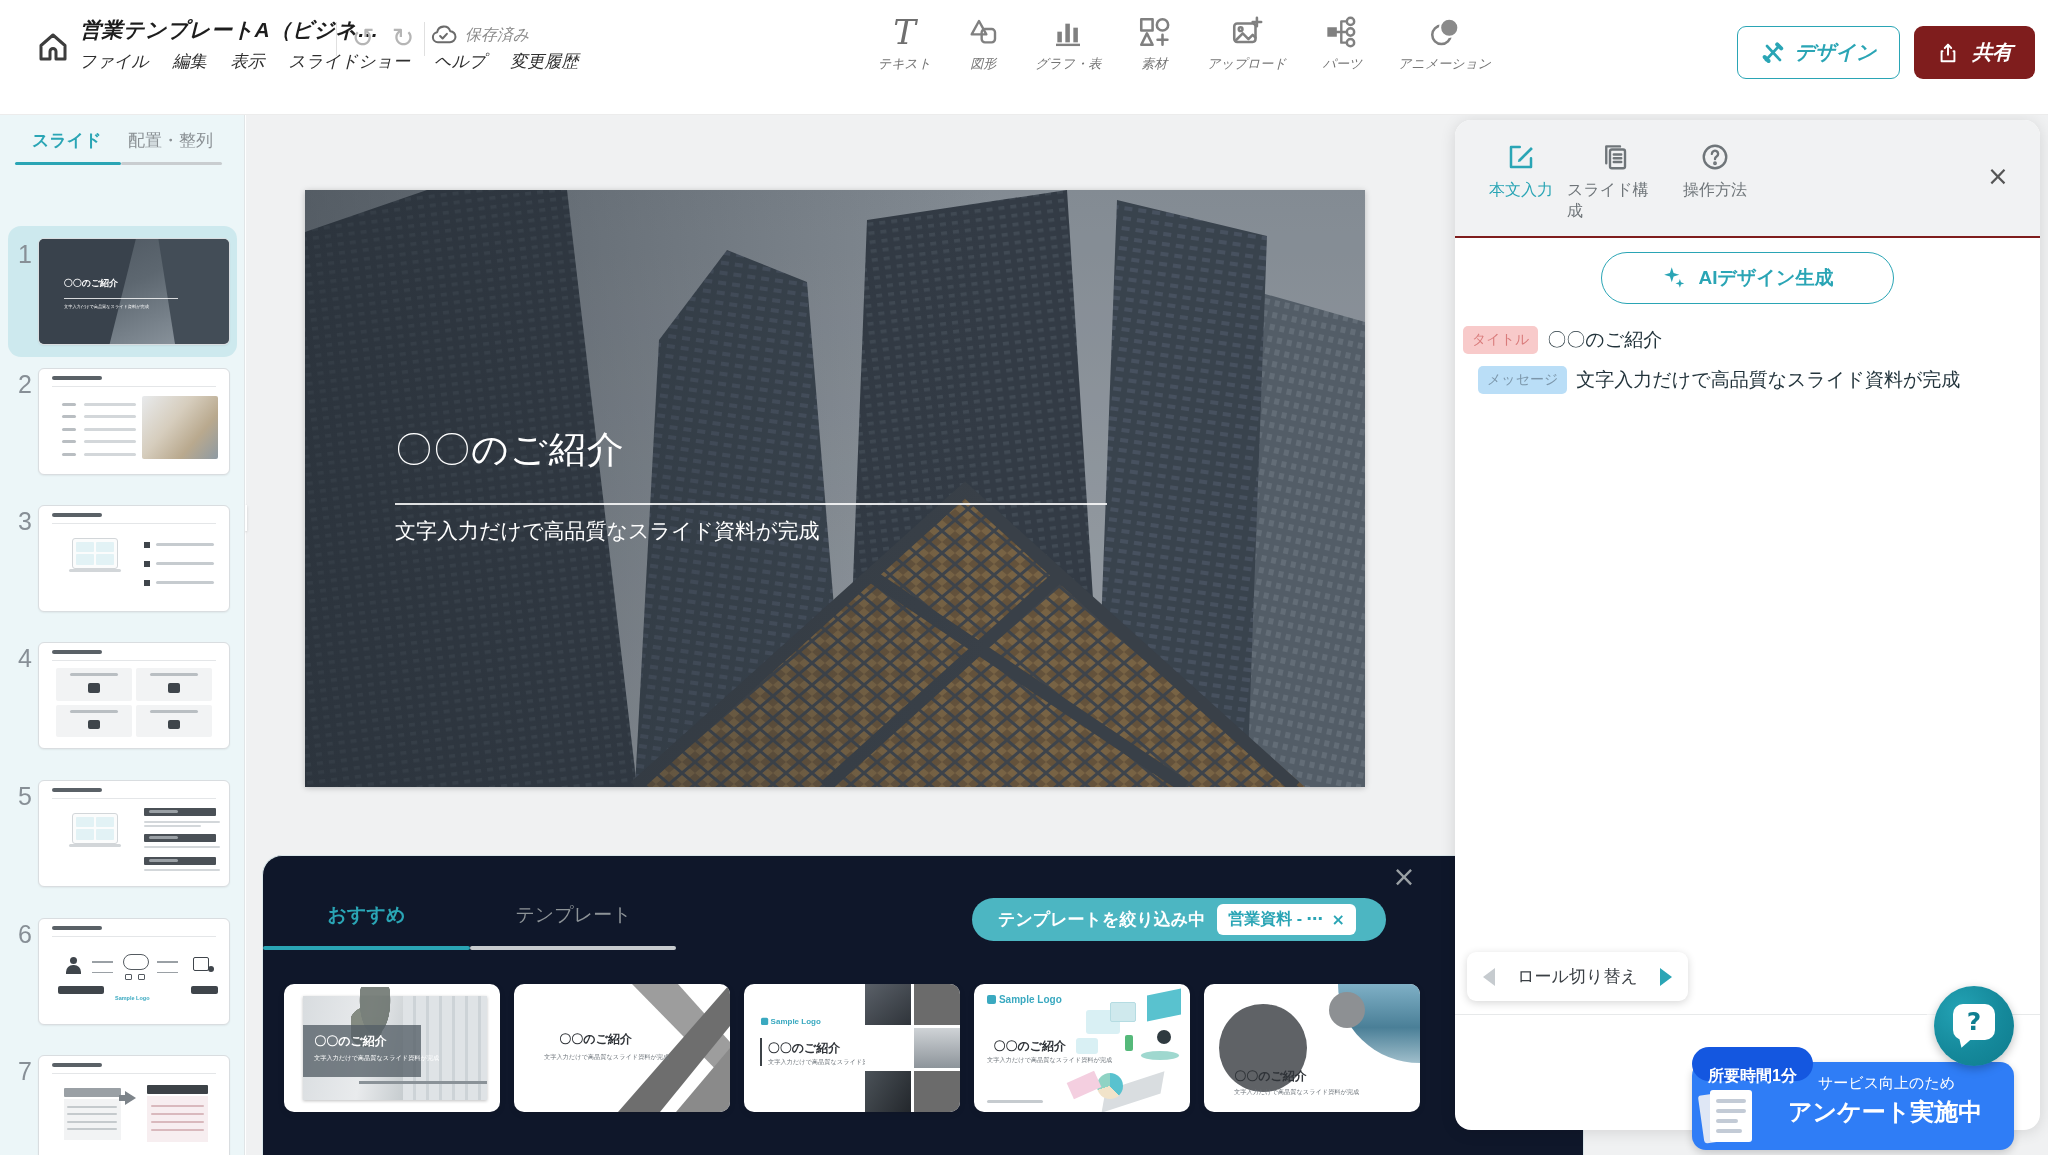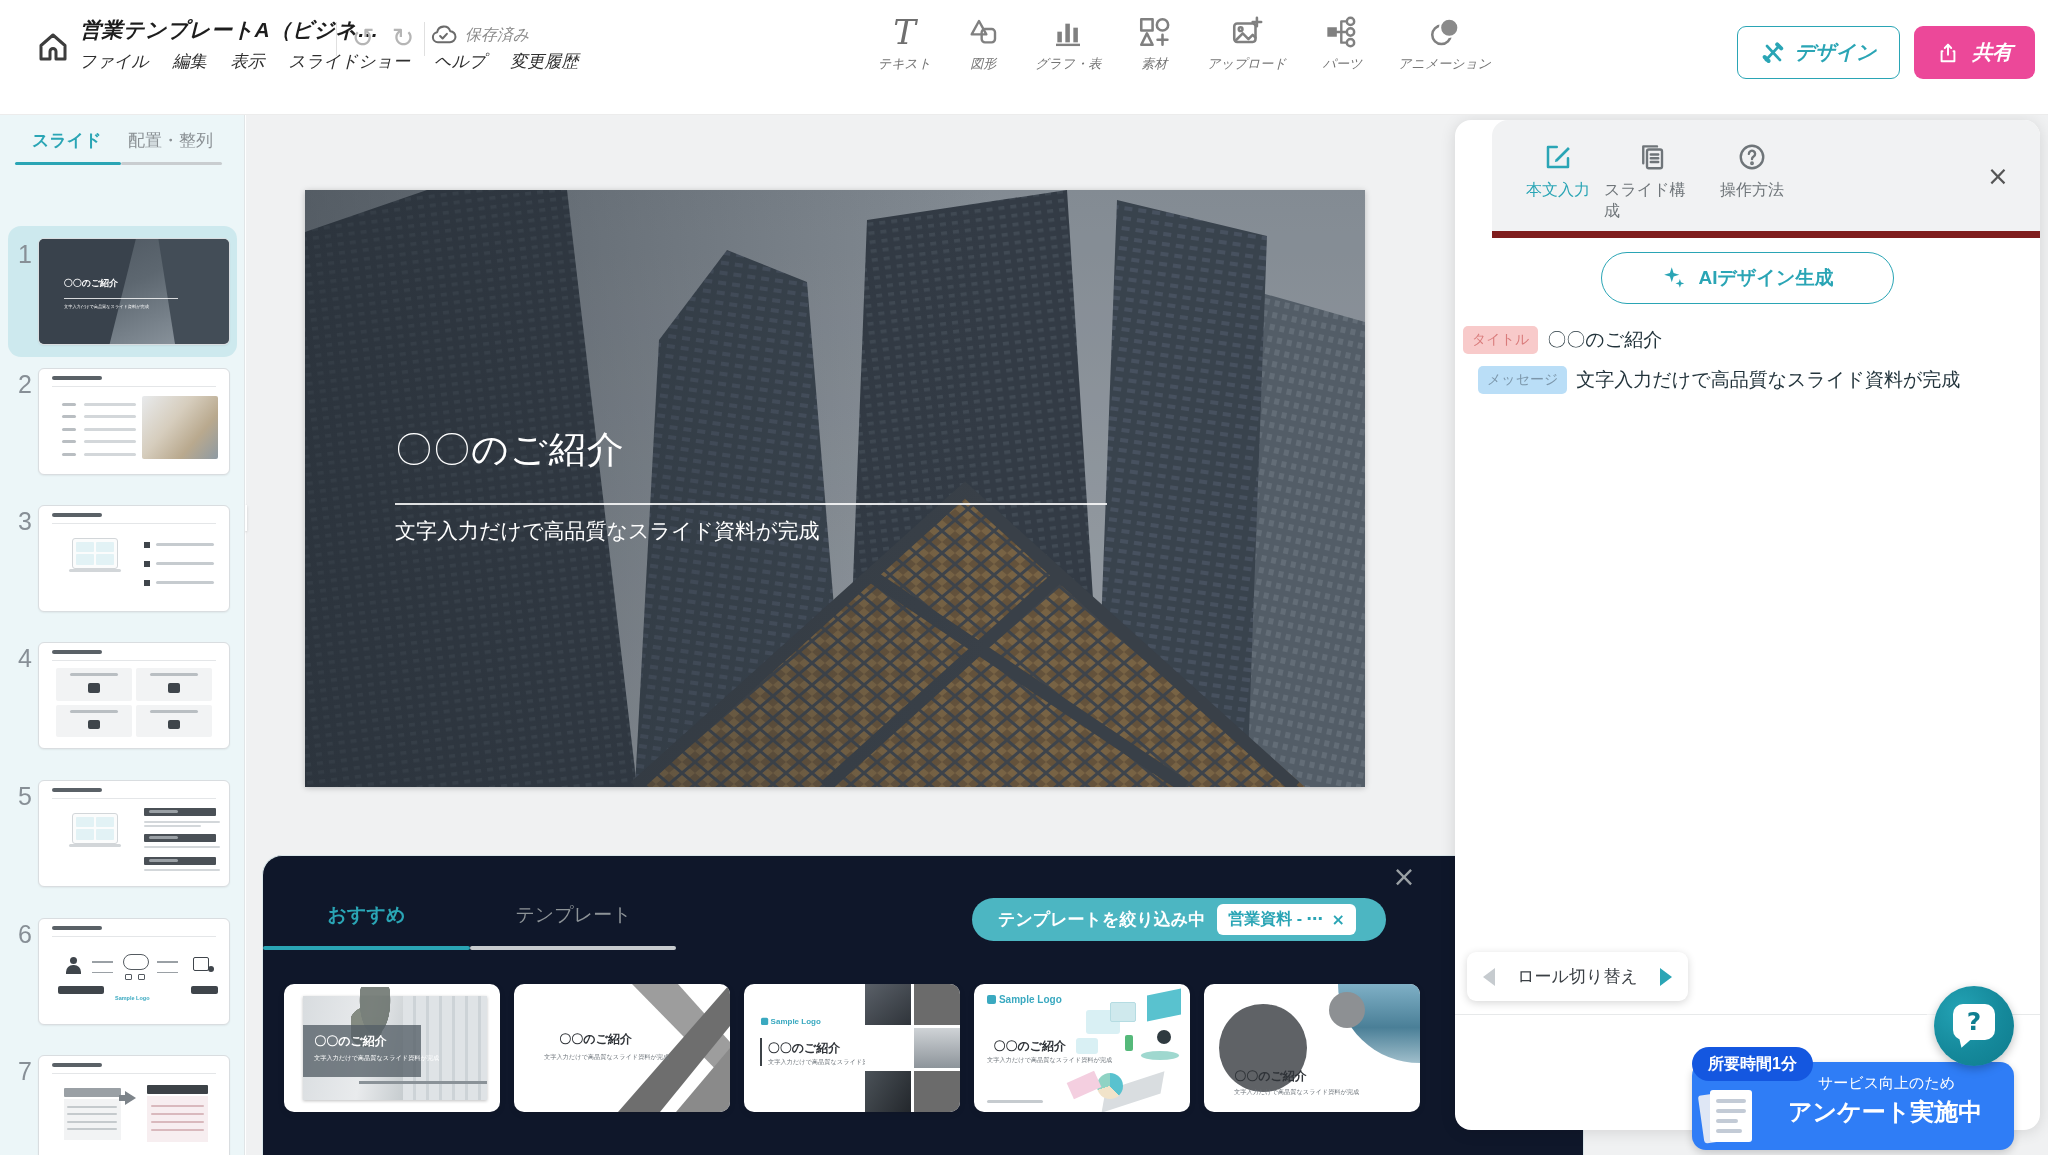--- a/index.html
+++ b/index.html
@@ -15,21 +15,21 @@
   .menubar .mi{cursor:pointer;}
   .vdiv{position:absolute;top:22px;width:1px;height:34px;background:#e0e0e0;}
   .histbtn{position:absolute;top:18px;width:38px;height:38px;display:flex;align-items:center;justify-content:center;color:#b5b5b5;font-size:27px;cursor:pointer;font-family:"DejaVu Sans",sans-serif;}
   .savewrap{position:absolute;left:430px;top:22px;display:flex;align-items:center;gap:8px;color:#8b8b8b;font-size:16px;}
   .toolbar{position:absolute;left:878px;top:13px;display:flex;gap:36px;}
   .tool{display:flex;flex-direction:column;align-items:center;gap:6px;cursor:pointer;color:#7c7c7c;}
   .tool .tico{height:36px;display:flex;align-items:flex-end;justify-content:center;color:#808080;}
   .tool .tlabel{font-size:13px;color:#757575;white-space:nowrap;}
   .btn-design{position:absolute;left:1737px;top:26px;width:163px;height:53px;border:1.6px solid var(--accent);border-radius:9px;
     display:flex;align-items:center;justify-content:center;gap:10px;color:var(--accent);font-size:20px;font-weight:bold;background:#fff;cursor:pointer;}
-  .btn-share{position:absolute;left:1914px;top:26px;width:121px;height:53px;background:#ec4899;border-radius:9px;
+  .btn-share{position:absolute;left:1914px;top:26px;width:121px;height:53px;background:#7f1d1d;border-radius:9px;
     display:flex;align-items:center;justify-content:center;gap:14px;color:#fff;font-size:20px;font-weight:bold;cursor:pointer;}
 
   :root{--accent:#2aa5b5;--accentFill:#4cb6c2;}
 
   
   .sidebar{position:absolute;left:0;top:115px;width:245px;height:1040px;background:#ecf6f8;border-right:1px solid #e0e5e7;z-index:10;}
   .sb-tab1{position:absolute;left:32px;top:14px;font-size:17px;font-weight:bold;color:var(--accent);cursor:pointer;}
   .sb-tab2{position:absolute;left:128px;top:14px;font-size:17px;color:#8a9094;cursor:pointer;}
   .sb-underline-on{position:absolute;left:15px;top:47px;width:106px;height:3px;background:var(--accent);border-radius:2px;}
   .sb-underline-off{position:absolute;left:121px;top:47px;width:101px;height:3px;background:#c9cdd0;border-radius:2px;}
@@ -124,21 +124,21 @@
      radial-gradient(ellipse at 30% 60%, #6c7468 0 35%, transparent 36%);opacity:.8;}
   .c1-overlay{position:absolute;left:0;top:28%;width:64%;height:50%;background:rgba(84,95,102,.78);}
   .c1-desk{position:absolute;left:30%;right:0;bottom:16%;height:3px;background:#8a9298;}
 
   .c5-circleBig{position:absolute;left:7%;top:16%;width:88px;height:88px;border-radius:50%;background:#5f6266;}
   .c5-circleSm{position:absolute;left:58%;top:6%;width:36px;height:36px;border-radius:50%;background:#8d9093;}
   .c5-city{position:absolute;right:0;top:0;width:38%;height:62%;background:linear-gradient(180deg,#7fb0c6 0%,#4a7f97 55%,#9fbecb 100%);border-bottom-left-radius:100%;}
 
   
   .rpanel{position:absolute;left:1455px;top:120px;width:585px;height:1010px;background:#fff;border-radius:16px;box-shadow:0 2px 16px rgba(0,0,0,.12);z-index:15;}
-  .rp-head{position:absolute;left:0;top:0;right:0;height:118px;background:#f1f2f3;border-radius:16px 16px 0 0;border-bottom:7px solid #7f1d1d;margin-left:37px;}
+  .rp-head{position:absolute;left:0;top:0;right:0;height:118px;background:#f1f2f3;border-radius:16px 16px 0 0;border-bottom:2px solid #7f1d1d;}
   .rp-tab{position:absolute;top:22px;width:96px;display:flex;flex-direction:column;align-items:center;gap:8px;cursor:pointer;font-size:16px;}
   .rp-tab.on{color:var(--accent);}
   .rp-tab.off{color:#6f7579;}
   .rp-close{position:absolute;right:22px;top:36px;width:40px;height:40px;display:flex;align-items:center;justify-content:center;color:#555;font-size:26px;cursor:pointer;font-family:"DejaVu Sans",sans-serif;}
   .ai-btn{position:absolute;left:146px;top:132px;width:293px;height:52px;border:1.6px solid var(--accent);border-radius:27px;background:#fff;
     display:flex;align-items:center;justify-content:center;gap:11px;color:var(--accent);font-size:19px;font-weight:bold;cursor:pointer;}
   .fieldrow{position:absolute;display:flex;align-items:center;gap:9px;}
   .tag{font-size:14px;padding:5px 9px;border-radius:5px;white-space:nowrap;}
   .tag.pink{background:#f8caca;color:#d97b7b;}
   .tag.blue{background:#badef7;color:#7c96aa;}
@@ -146,21 +146,21 @@
   .role-btn{position:absolute;left:12px;top:832px;width:221px;height:49px;background:#fff;border-radius:9px;box-shadow:0 2px 8px rgba(0,0,0,.16);
     display:flex;align-items:center;justify-content:space-between;padding:0 16px;cursor:pointer;}
   .role-btn .lab{font-size:17px;color:#3a3f44;}
   .tri-l{width:0;height:0;border-top:9px solid transparent;border-bottom:9px solid transparent;border-right:12px solid #c6cbcf;}
   .tri-r{width:0;height:0;border-top:9px solid transparent;border-bottom:9px solid transparent;border-left:12px solid var(--accent);}
   .rp-div{position:absolute;left:0;right:0;top:894px;height:1px;background:#e7e9ea;}
   .memo{position:absolute;left:10px;top:912px;right:20px;font-size:18px;color:#9aa1a6;cursor:text;}
 
   
   .survey{position:absolute;left:1692px;top:1062px;width:322px;height:88px;background:#2f7df6;border-radius:14px;z-index:18;cursor:pointer;box-shadow:0 3px 8px rgba(0,0,0,.18);}
-  .survey-badge{position:absolute;left:0px;top:-15px;height:34px;line-height:34px;padding:0 16px;background:#1457e0;border-radius:17px;color:#fff;font-size:16px;font-weight:bold;}
+  .survey-badge{position:absolute;left:0px;top:-15px;height:34px;line-height:34px;padding:12px 16px;background:#1457e0;border-radius:17px;color:#fff;font-size:16px;font-weight:bold;}
   .survey-doc{position:absolute;left:16px;top:28px;width:46px;height:52px;}
   .survey-doc .s2{position:absolute;left:-7px;top:3px;width:40px;height:48px;background:#dfe7f5;border-radius:3px;transform:rotate(-8deg);}
   .survey-doc .s1{position:absolute;left:2px;top:0;width:42px;height:52px;background:#fff;border-radius:3px;}
   .survey-doc .s1 i{position:absolute;left:6px;height:4px;background:#c3cbd6;border-radius:2px;}
   .survey-l1{position:absolute;left:126px;top:12px;color:#fff;font-size:15px;}
   .survey-l2{position:absolute;left:96px;top:34px;color:#fff;font-size:24px;font-weight:bold;white-space:nowrap;}
   .helpbtn{position:absolute;left:1934px;top:986px;width:80px;height:80px;border-radius:50%;z-index:19;cursor:pointer;
     background:radial-gradient(circle at 32% 30%,#23a2b4 0%,#15899b 55%,#0e7b8d 100%);box-shadow:0 3px 10px rgba(0,0,0,.25), -6px -4px 0 2px rgba(255,255,255,.55);}
   .helpbtn .bub{position:absolute;left:19px;top:18px;width:42px;height:36px;background:#fff;border-radius:10px;}
   .helpbtn .bub::after{content:"";position:absolute;left:4px;bottom:-8px;width:0;height:0;border-left:6px solid transparent;border-right:6px solid transparent;border-top:10px solid #fff;transform:rotate(18deg);}

